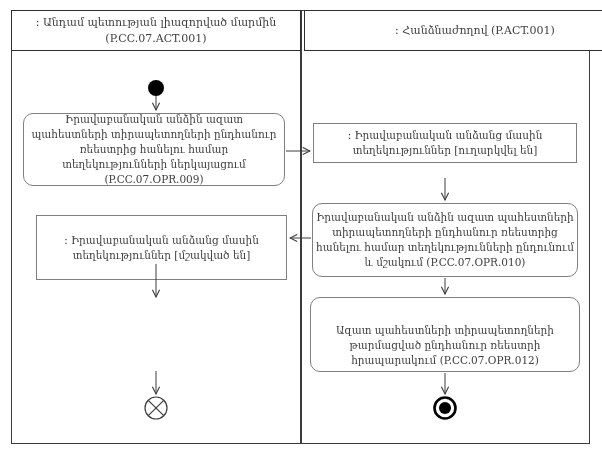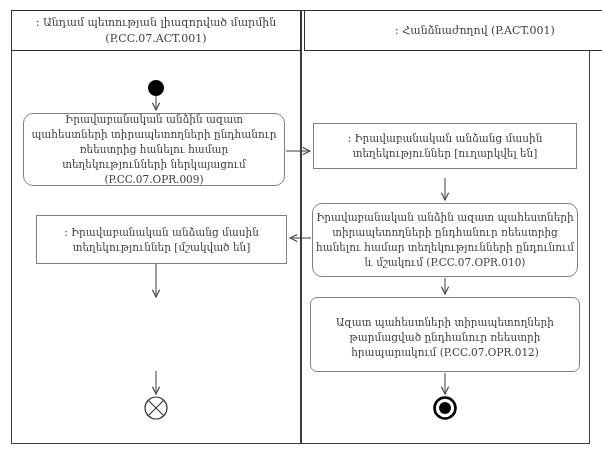--- a/index.html
+++ b/index.html
@@ -23,21 +23,21 @@
     text-align:center; font-size:11px; line-height:1.4;
   }
   .hdr-left  { left:11px;  width:290px; }
   .hdr-right { left:304px; width:342px; }
   .node-box {
     position:absolute; border:1px solid #7f7f7f; background:#fff;
     box-sizing:border-box; display:flex; align-items:center; justify-content:center;
     text-align:center; font-size:10.5px; line-height:1.42; padding:3px 3px;
   }
   .rounded { border-radius:10px; }
-  .top-align { align-items:center; padding-top:9px;border-radius:7px; }
+  .top-align { align-items:flex-end; padding-top:9px; }
   .edges { position:absolute; left:0; top:0; width:602px; height:455px; pointer-events:none; }
 </style>
 </head>
 <body>
 
 <div class="canvas">
 
   <div class="frame"></div>
   <div class="divider"></div>
 
@@ -46,29 +46,29 @@
     <span>(P.CC.07.ACT.001)</span>
   </div>
   <div class="hdr hdr-right">
     <span>: Հանձնաժողով (P.ACT.001)</span>
   </div>
 
   <div class="node-box rounded" style="left:23px;top:113px;width:262px;height:73px;">
     <span>Իրավաբանական անձին ազատ պահեստների տիրապետողների ընդհանուր ռեեստրից հանելու համար տեղեկությունների ներկայացում (P.CC.07.OPR.009)</span>
   </div>
 
-  <div class="node-box" style="left:313px;top:123px;width:264px;height:46px;">
+  <div class="node-box" style="left:313px;top:123px;width:264px;height:40px;">
     <span>: Իրավաբանական անձանց մասին տեղեկություններ [ուղարկվել են]</span>
   </div>
 
   <div class="node-box rounded" style="left:312px;top:203px;width:266px;height:74px;">
     <span>Իրավաբանական անձին ազատ պահեստների տիրապետողների ընդհանուր ռեեստրից հանելու համար տեղեկությունների ընդունում և մշակում (P.CC.07.OPR.010)</span>
   </div>
 
-  <div class="node-box" style="left:36px;top:215px;width:251px;height:49px;">
+  <div class="node-box" style="left:36px;top:215px;width:251px;height:65px;">
     <span>: Իրավաբանական անձանց մասին տեղեկություններ [մշակված են]</span>
   </div>
 
 
   <div class="node-box rounded top-align" style="left:310px;top:297px;width:270px;height:75px;">
     <span>Ազատ պահեստների տիրապետողների թարմացված ընդհանուր ռեեստրի հրապարակում (P.CC.07.OPR.012)</span>
   </div>
 
   <svg class="edges" viewBox="0 0 602 455" xmlns="http://www.w3.org/2000/svg">
     <defs>

